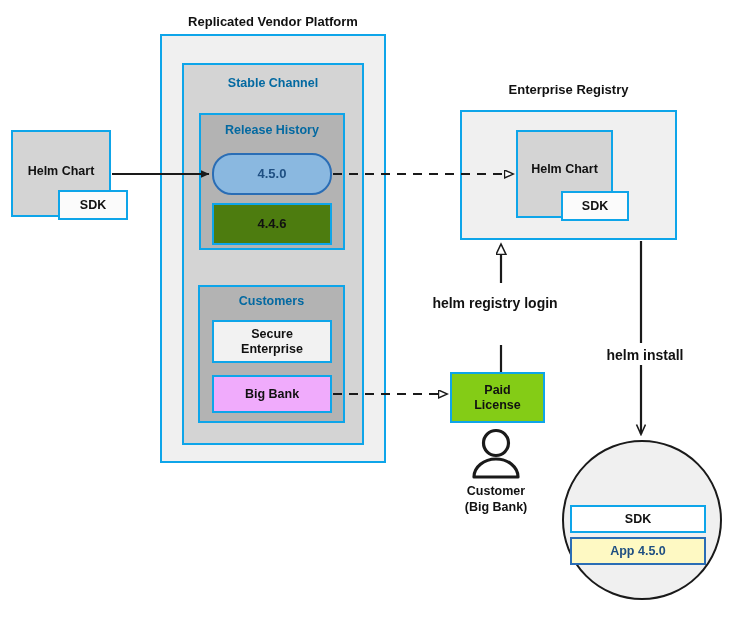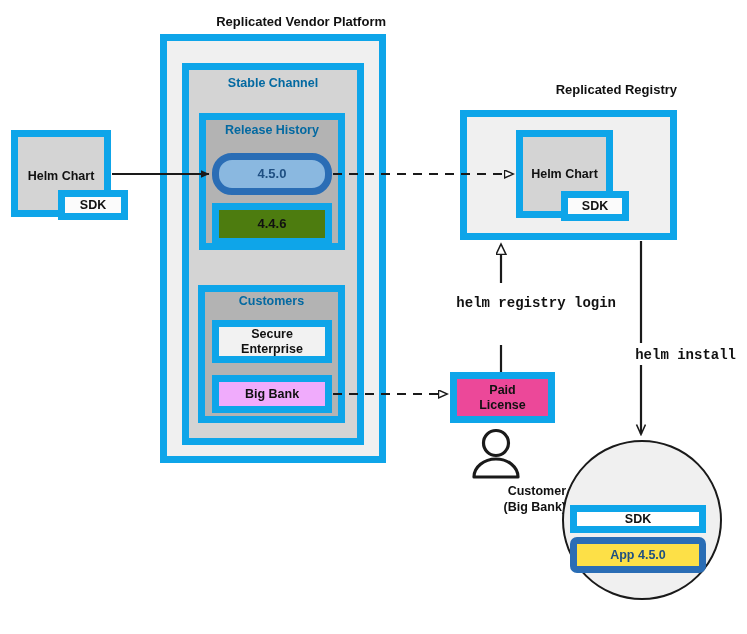--- a/index.html
+++ b/index.html
@@ -11,49 +11,48 @@
     position: relative;
     width: 747px;
     height: 634px;
     background: #ffffff;
     font-family: "Liberation Sans", sans-serif;
     overflow: hidden;
   }
   .box {
     position: absolute;
     box-sizing: border-box;
-    border: 7px solid #0ea5e9;
+    border: 2px solid #0ea5e9;
     display: flex;
     align-items: center;
     justify-content: center;
     text-align: center;
     color: #111111;
     font-weight: bold;
     line-height: 1.18;
   }
   .lbl {
     position: absolute;
     color: #111111;
     font-weight: bold;
-    text-align: right;
+    text-align: center;
     white-space: pre;
   }
   .grp-title {
     position: absolute;
     left: 0;
     right: 0;
     text-align: center;
     font-weight: bold;
     color: #0369a1;
   }
   .mono {
-    font-family: Liberation Mono, monospace;
+    font-family: Liberation Sans, sans-serif;
     font-weight: bold;
     letter-spacing: 0px;
-    padding-left: 11px;
   }
   svg.wires {
     position: absolute;
     left: 0; top: 0;
     width: 747px;
     height: 634px;
     pointer-events: none;
   }
 </style>
 </head>
@@ -79,37 +78,37 @@
   <div class="grp-title" style="left:198px; top:294px; width:147px; font-size:12.5px;">Customers</div>
 
   <div class="box" style="left:212px; top:320px; width:120px; height:43px; background:#f2f2f2; font-size:12.5px; white-space:pre-line;">Secure
 Enterprise</div>
 
   <div class="box" style="left:212px; top:375px; width:120px; height:38px; background:#f0abfc; font-size:12.5px;">Big Bank</div>
 
   <div class="box" style="left:11px; top:130px; width:100px; height:87px; background:#d4d4d4; font-size:12.5px; align-items:flex-start; padding-top:32px;">Helm Chart</div>
   <div class="box" style="left:58px; top:190px; width:70px; height:30px; background:#fbfbfb; font-size:12.5px;">SDK</div>
 
-  <div class="lbl" style="left:460px; top:82px; width:217px; font-size:13px;">Replicated Registry</div>
+  <div class="lbl" style="left:460px; top:82px; width:217px; font-size:13px;">Enterprise Registry</div>
 
   <div class="box" style="left:460px; top:110px; width:217px; height:130px; background:#f0f0f0;"></div>
 
   <div class="box" style="left:516px; top:130px; width:97px; height:88px; background:#d4d4d4; font-size:12.5px; align-items:flex-start; padding-top:30px;">Helm Chart</div>
   <div class="box" style="left:561px; top:191px; width:68px; height:30px; background:#fbfbfb; font-size:12.5px;">SDK</div>
 
-  <div class="box" style="left:450px; top:372px; width:105px; height:51px; background:#ec4899; font-size:12.5px; white-space:pre-line;">Paid
+  <div class="box" style="left:450px; top:372px; width:95px; height:51px; background:#84cc16; font-size:12.5px; white-space:pre-line;">Paid
 License</div>
 
   <div class="lbl" style="left:426px; top:484px; width:140px; font-size:12.5px; line-height:1.25;">Customer
 (Big Bank)</div>
 
   <div style="position:absolute; left:562px; top:440px; width:160px; height:160px; border-radius:50%; border:2.5px solid #1a1a1a; background:#f0f0f0; box-sizing:border-box;"></div>
 
   <div class="box" style="left:570px; top:505px; width:136px; height:28px; background:#ffffff; font-size:12.5px;">SDK</div>
-  <div class="box" style="left:570px; top:537px; width:136px; height:36px; background:#fde047; border-color:#2a6db5; color:#1f4f82; font-size:12.5px;border-radius:7px;">App 4.5.0</div>
+  <div class="box" style="left:570px; top:537px; width:136px; height:28px; background:#fef9c3; border-color:#2a6db5; color:#1f4f82; font-size:12.5px;">App 4.5.0</div>
 
   <div class="lbl mono" style="left:385px; top:295px; width:220px; font-size:14px;">helm registry login</div>
 
   <div class="lbl mono" style="left:565px; top:347px; width:160px; font-size:14px;">helm install</div>
 
   <svg class="wires" viewBox="0 0 747 634">
     <defs>
       <marker id="solidArrow" markerWidth="10" markerHeight="10" refX="8.5" refY="4" orient="auto" markerUnits="userSpaceOnUse">
         <path d="M0,0 L9,4 L0,8 z" fill="#1a1a1a"></path>
       </marker>

